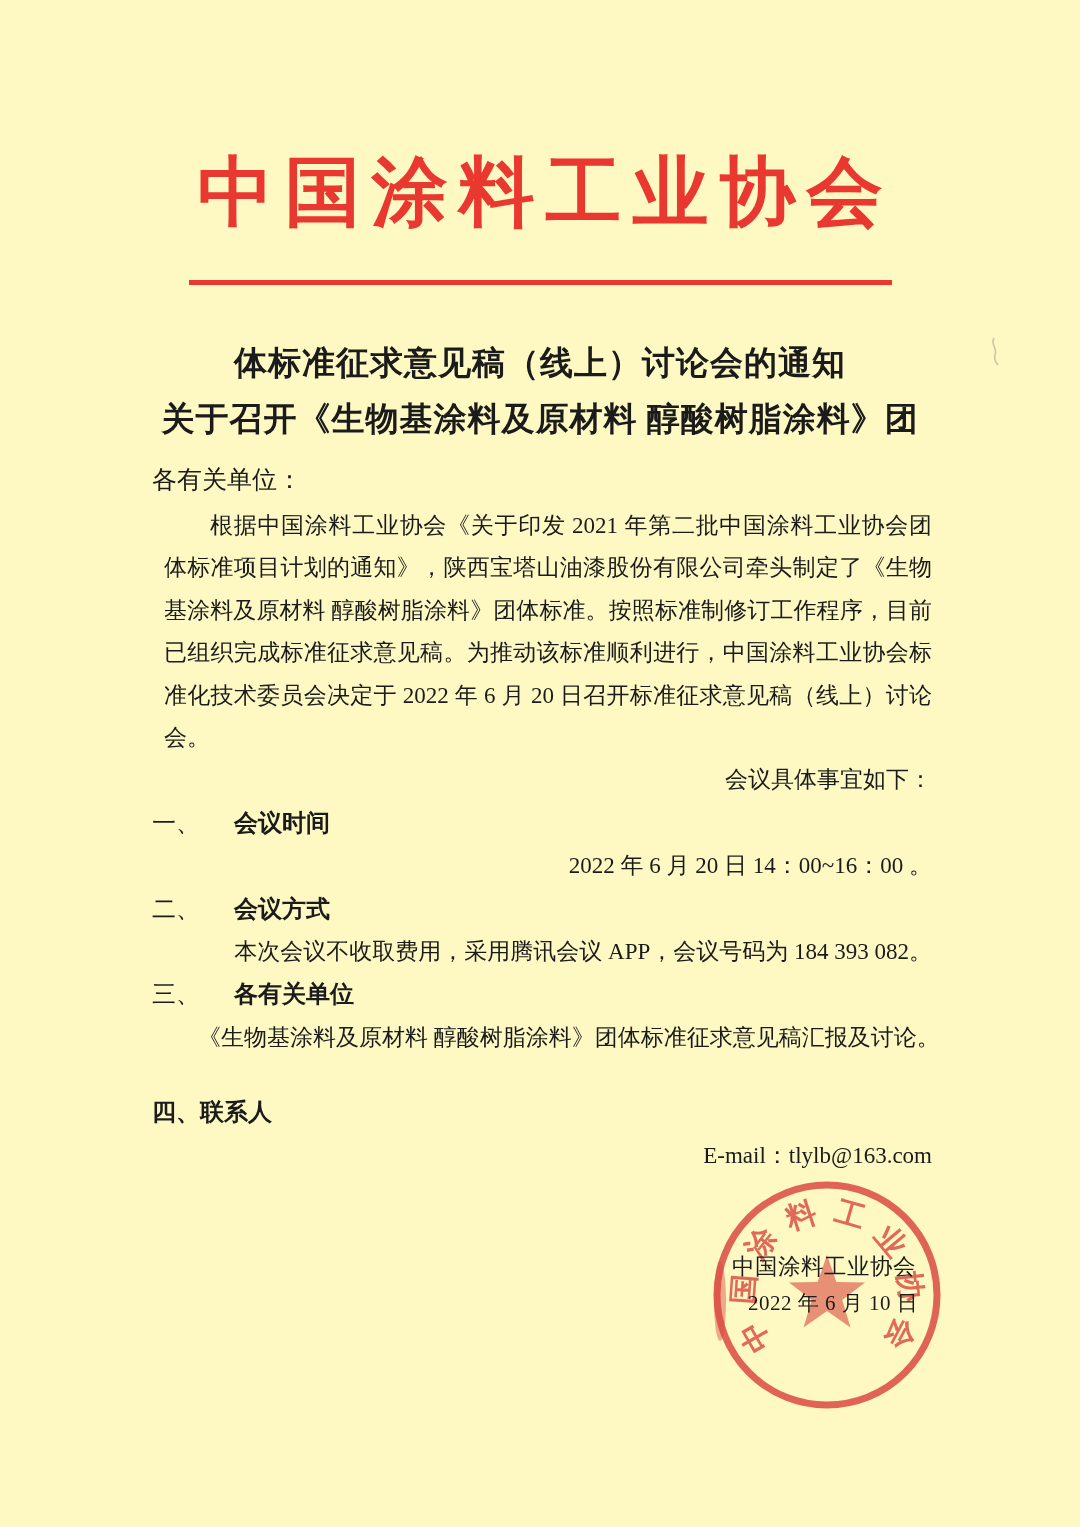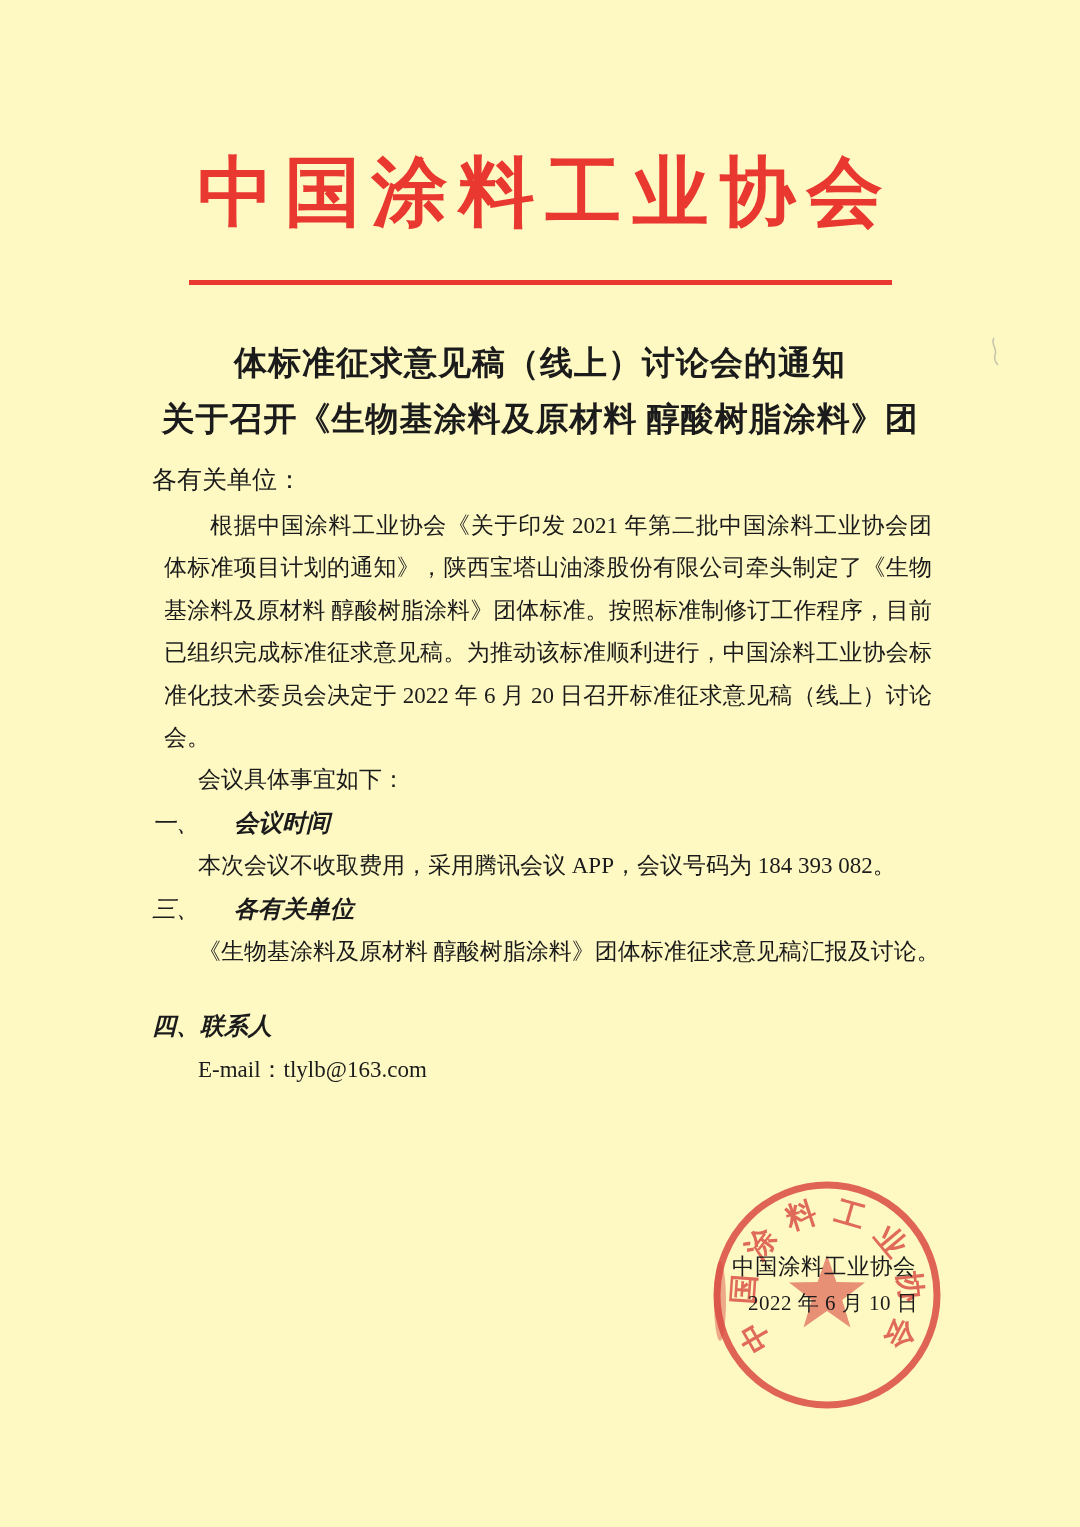--- a/index.html
+++ b/index.html
@@ -52,22 +52,22 @@
   .salutation{
     font-size:25px;
     line-height:46px;
   }
   .para{
     margin:2px 0 0 12px;
     text-align:justify;
     text-indent:2em;
   }
   .line{ white-space:nowrap; }
-  .indent{ padding-left:46px; }
-  .section-heading{ white-space:nowrap;font-style:italic; }
+  .indent{ padding-left:46px;text-align:right; }
+  .section-heading{ white-space:nowrap; }
   .sec-num{ font-size:24px; }
   .sec-gap{ margin-right:34px; }
   .sec-title{
     font-weight:bold;
     font-size:24px;
     font-family:"Liberation Sans","DejaVu Sans",sans-serif;
   }
   .sec-num-bold{
     font-weight:bold;
     font-size:24px;
@@ -127,21 +127,25 @@
   <main class="content">
     <div class="salutation">各有关单位：</div>
 
     <p class="para">根据中国涂料工业协会《关于印发 2021 年第二批中国涂料工业协会团体标准项目计划的通知》，陕西宝塔山油漆股份有限公司牵头制定了《生物基涂料及原材料 醇酸树脂涂料》团体标准。按照标准制修订工作程序，目前已组织完成标准征求意见稿。为推动该标准顺利进行，中国涂料工业协会标准化技术委员会决定于 2022 年 6 月 20 日召开标准征求意见稿（线上）讨论会。</p>
 
     <div class="line indent">会议具体事宜如下：</div>
 
     <div class="section-heading">
       <span class="sec-num sec-gap">一、</span><span class="sec-title">会议时间</span>
     </div>
+    <div class="line indent">2022 年 6 月 20 日 14：00~16：00 。</div>
 
+    <div class="section-heading">
+      <span class="sec-num sec-gap">二、</span><span class="sec-title">会议方式</span>
+    </div>
     <div class="line indent">本次会议不收取费用，采用腾讯会议 APP，会议号码为 184 393 082。</div>
 
     <div class="section-heading">
       <span class="sec-num sec-gap">三、</span><span class="sec-title">各有关单位</span>
     </div>
     <div class="line indent">《生物基涂料及原材料 醇酸树脂涂料》团体标准征求意见稿汇报及讨论。</div>
 
     <div class="section-heading sec4">
       <span class="sec-num-bold">四、</span><span class="sec-title">联系人</span>
     </div>

